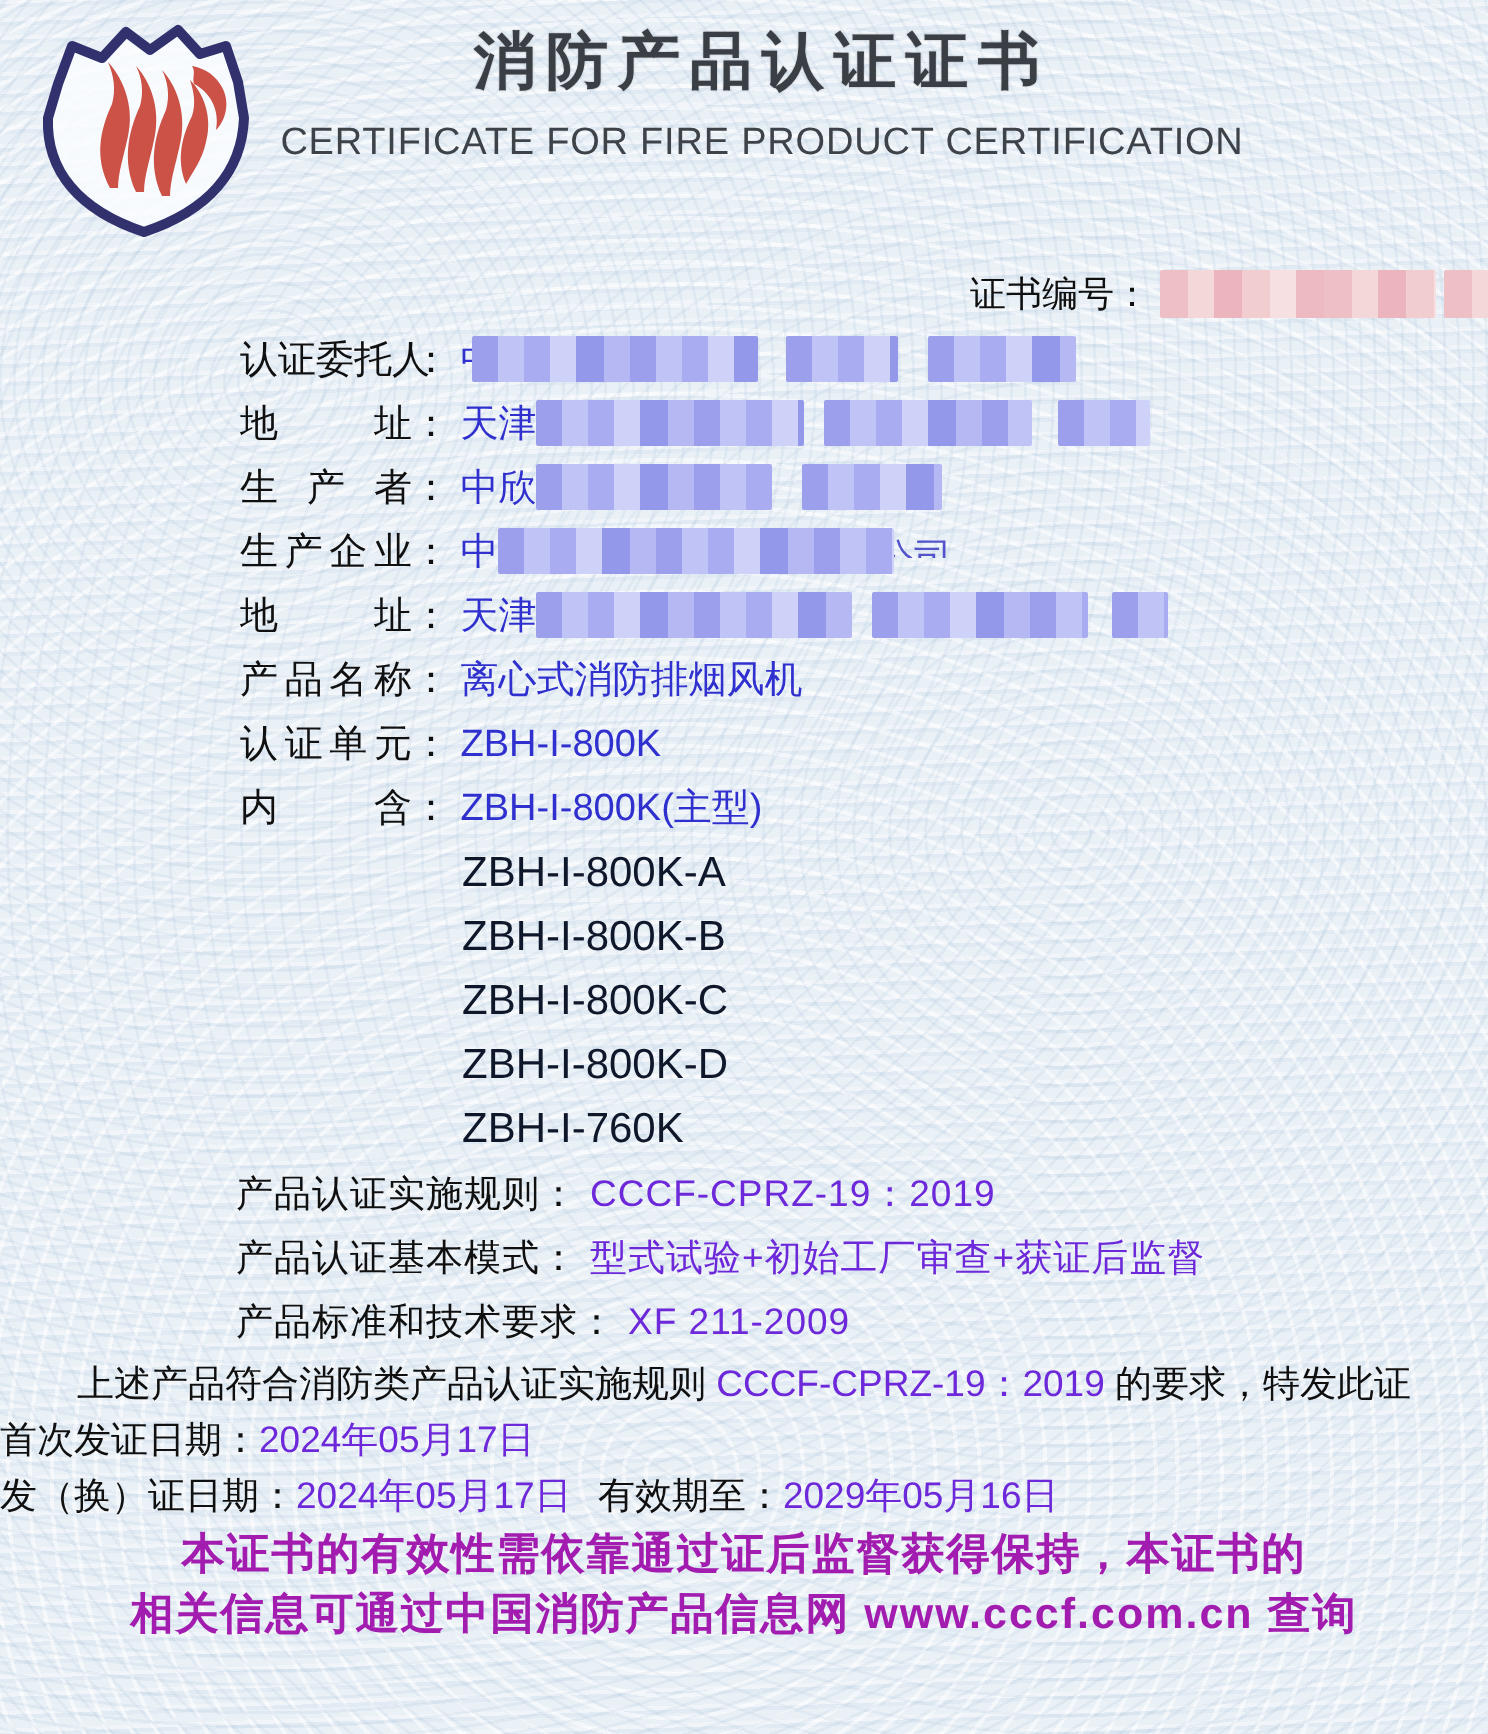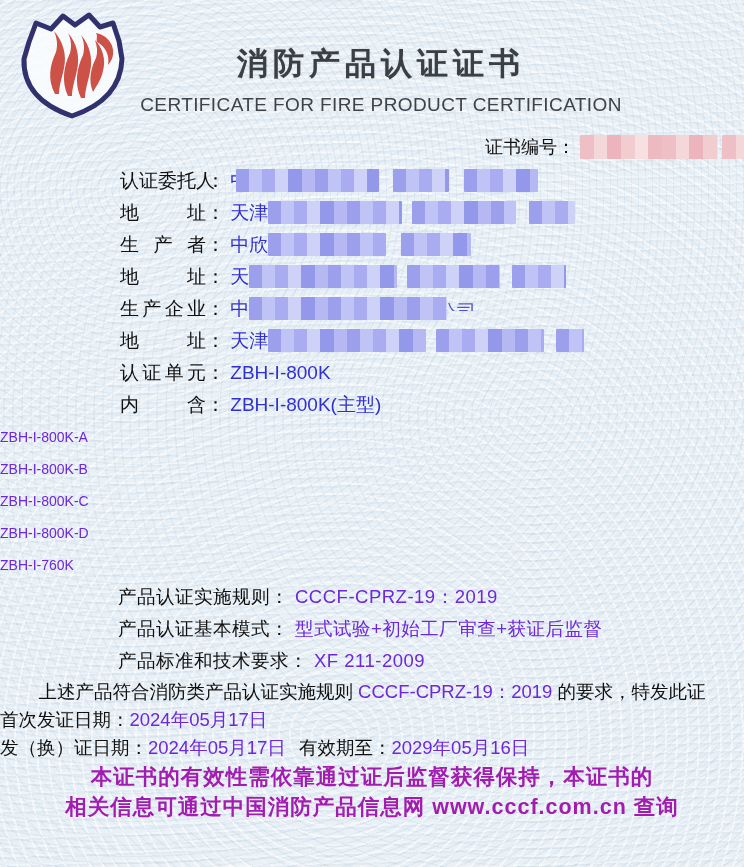--- a/index.html
+++ b/index.html
@@ -9,36 +9,36 @@
     background-color:#e9f0f6;
     background-image:
       repeating-radial-gradient(circle at 18% 22%, rgba(130,165,200,0.10) 0 1.5px, rgba(255,255,255,0) 1.5px 7px),
       repeating-radial-gradient(circle at 72% 48%, rgba(130,165,200,0.09) 0 1.5px, rgba(255,255,255,0) 1.5px 9px),
       repeating-radial-gradient(circle at 45% 85%, rgba(255,255,255,0.55) 0 2px, rgba(255,255,255,0) 2px 11px),
       repeating-linear-gradient(178deg, rgba(255,255,255,0.35) 0 2px, rgba(190,210,228,0.18) 2px 4px, rgba(255,255,255,0) 4px 9px);
     color:#101010;
   }
   .header{position:relative;height:128px;}
   .logo{position:absolute;left:13px;top:6px;}
-  .title-block{padding-top:43px;text-align:center;padding-left:18px;}
+  .title-block{padding-top:10px;text-align:center;padding-left:18px;}
   .cert-title{
     font-size:31px;font-weight:600;letter-spacing:5px;color:#3a3e45;
     text-shadow:0 0 1px rgba(60,64,70,0.4);
   }
   .cert-subtitle{
     margin-top:9px;font-size:19px;font-weight:500;letter-spacing:0.4px;color:#3d4349;
   }
   .certno-row{height:30px;line-height:30px;padding-left:485px;font-size:18px;white-space:nowrap;margin-top:4px;text-align:right;}
   .rows{margin-top:3px;}
   .row{height:32px;line-height:32px;padding-left:120px;font-size:19px;white-space:nowrap;position:relative;}
   .lbl{display:inline-block;width:86px;text-align:justify;text-align-last:justify;-moz-text-align-last:justify;color:#101010;vertical-align:top;}
   .colon{display:inline-block;width:13px;color:#101010;}
   .val{color:#3030cf;margin-left:6px;}
   .row-long{height:32px;line-height:32px;padding-left:118px;font-size:18.5px;white-space:nowrap;letter-spacing:0.5px;}
-  .row-contain{height:32px;line-height:32px;font-size:14px;color:#6d28d9;white-space:nowrap;}
+  .row-contain{height:32px;line-height:32px;padding-left:231px;font-size:21px;color:#0f172a;white-space:nowrap;}
   .sliver{display:inline-block;width:6px;overflow:hidden;vertical-align:top;color:#3030cf;}
   .mosaic-b{display:inline-block;height:23px;vertical-align:-5px;position:relative;z-index:2;border-radius:1px;
     background:repeating-linear-gradient(90deg,#9b9fec 0 13px,#c0c3f5 13px 26px,#a9acf0 26px 39px,#ced1f8 39px 52px,#9398ea 52px 66px,#b5b8f2 66px 79px);}
   .mosaic-p{display:inline-block;height:24px;vertical-align:-6px;border-radius:1px;
     background:repeating-linear-gradient(90deg,#eec0c6 0 14px,#f4d7d9 14px 27px,#ecb4bc 27px 41px,#f2cdcf 41px 55px,#f7e0e1 55px 68px,#edbac1 68px 82px);}
   .gap{display:inline-block;}
   .ghost{position:absolute;left:400px;top:3px;height:15px;overflow:hidden;color:#4343c6;font-size:19px;z-index:1;opacity:0.9;}
   .statement{height:29px;line-height:29px;text-align:center;font-size:18.5px;white-space:nowrap;}
   .blue{color:#6d28d9;}
   .date-row{height:28px;line-height:28px;text-align:left;font-size:18.5px;white-space:nowrap;}
@@ -79,36 +79,36 @@
   <div class="row">
     <span class="lbl">地址</span><span class="colon">：</span>
     <span class="val"><span>天津</span><span class="mosaic-b" style="width:134px"></span><span class="gap" style="width:10px"></span><span class="mosaic-b" style="width:104px"></span><span class="gap" style="width:13px"></span><span class="mosaic-b" style="width:46px"></span></span>
   </div>
 
   <div class="row">
     <span class="lbl">生产者</span><span class="colon">：</span>
     <span class="val"><span>中欣</span><span class="mosaic-b" style="width:118px"></span><span class="gap" style="width:15px"></span><span class="mosaic-b" style="width:70px"></span></span>
   </div>
 
-  <div class="row">
-    <span class="lbl">地址</span><span class="colon">：</span>
-    <span class="val"><span>天</span><span class="mosaic-b" style="width:148px"></span><span class="gap" style="width:10px"></span><span class="mosaic-b" style="width:93px"></span><span class="gap" style="width:12px"></span><span class="mosaic-b" style="width:54px"></span></span>
-  </div>
 
   <div class="row">
     <span class="ghost">有限公司</span>
     <span class="lbl">生产企业</span><span class="colon">：</span>
     <span class="val"><span>中</span><span class="mosaic-b" style="width:198px"></span></span>
   </div>
 
   <div class="row">
     <span class="lbl">地址</span><span class="colon">：</span>
     <span class="val"><span>天津</span><span class="mosaic-b" style="width:158px"></span><span class="gap" style="width:10px"></span><span class="mosaic-b" style="width:108px"></span><span class="gap" style="width:12px"></span><span class="mosaic-b" style="width:28px"></span></span>
   </div>
 
+  <div class="row">
+    <span class="lbl">产品名称</span><span class="colon">：</span>
+    <span class="val">离心式消防排烟风机</span>
+  </div>
 
   <div class="row">
     <span class="lbl">认证单元</span><span class="colon">：</span>
     <span class="val">ZBH-I-800K</span>
   </div>
 
   <div class="row">
     <span class="lbl">内含</span><span class="colon">：</span>
     <span class="val">ZBH-I-800K(主型)</span>
   </div>

